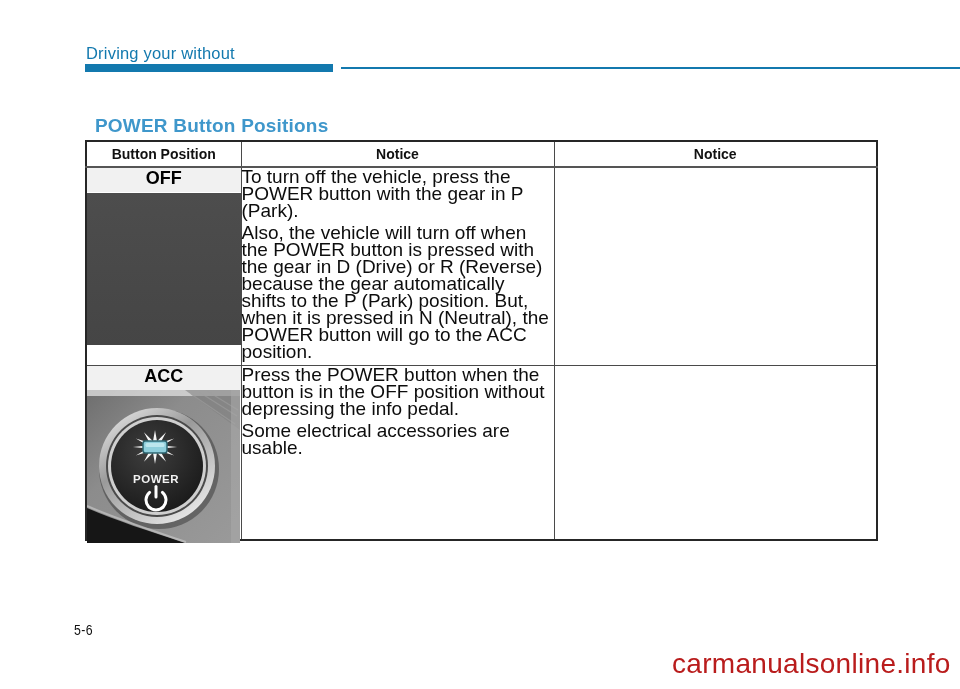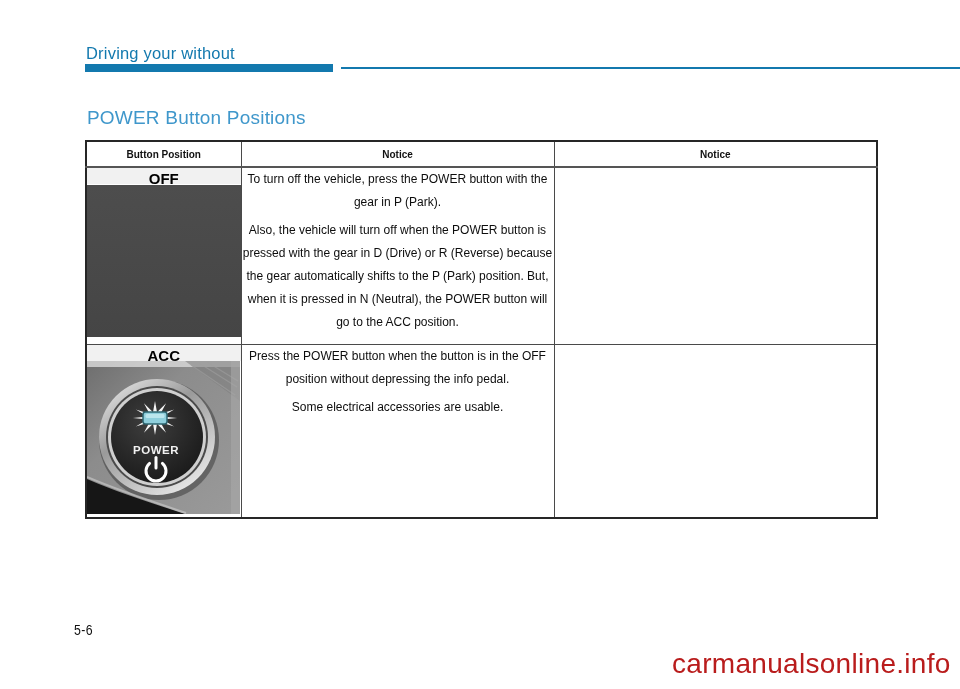--- a/index.html
+++ b/index.html
@@ -8,51 +8,51 @@
     font-family:"Liberation Sans", sans-serif;color:#111;overflow:hidden;
   }
   
   .breadcrumb{
     position:absolute;left:86px;top:44px;font-size:16.5px;color:#1379ae;
     letter-spacing:0.2px;
   }
   .bc-bar{position:absolute;left:85px;top:64px;width:248px;height:8px;background:#1379ae;}
   .bc-line{position:absolute;left:341px;top:67px;width:619px;height:2px;background:#1379ae;}
   .section-title{
-    position:absolute;left:87px;top:107px;margin:0;
-    font-size:19px;font-weight:normal;color:#3f97cb;letter-spacing:0.2px;
+    position:absolute;left:87px;top:107px;margin:8px;
+    font-size:19px;font-weight:bold;color:#3f97cb;letter-spacing:0.2px;
   }
   
   .positions-table{
     position:absolute;left:85px;top:140px;width:791px;
     border-collapse:collapse;table-layout:fixed;
     border:2px solid #262626;
   }
   .positions-table th,.positions-table td{
     border:1px solid #4a4a4a;padding:0;vertical-align:top;
   }
   .positions-table thead th{
-    height:24px;font-size:10px;font-weight:bold;text-align:center;
+    height:24px;font-size:14px;font-weight:bold;text-align:center;
     vertical-align:middle;border-bottom:2px solid #555;background:#fff;
   }
   tr.row-off{height:177px;}
   tr.row-acc{height:174px;}
   .pos-cell{background:#fff;}
   .pos-label{
-    height:16px;line-height:21px;text-align:center;font-weight:bold;
-    font-size:15px;background:#f1f1f1;color:#000;
+    height:24px;line-height:21px;text-align:center;font-weight:bold;
+    font-size:18px;background:#f1f1f1;color:#000;
   }
   .off-image{
     height:152px;margin-top:1px;
     background:linear-gradient(180deg,#4d4d4d 0%,#454545 100%);
   }
   .acc-image{height:133px;}
   .acc-image svg{display:block;}
   .action-cell{
-    padding:6px 8px 0 9px;font-size:12px;line-height:23px;color:#0d0d0d;text-align:center;
+    padding:6px 8px 0 9px;font-size:19px;line-height:17px;color:#0d0d0d;
   }
   .action-cell p{margin:0 0 5px 0;}
   .notice-cell{background:#fff;}
   
   .page-number{
     position:absolute;left:74px;top:622px;font-size:14px;color:#111;
     transform:scaleX(0.88);transform-origin:left center;letter-spacing:0.5px;
   }
   .watermark{
     position:absolute;left:672px;top:648px;font-size:28px;color:#b91c1c;

